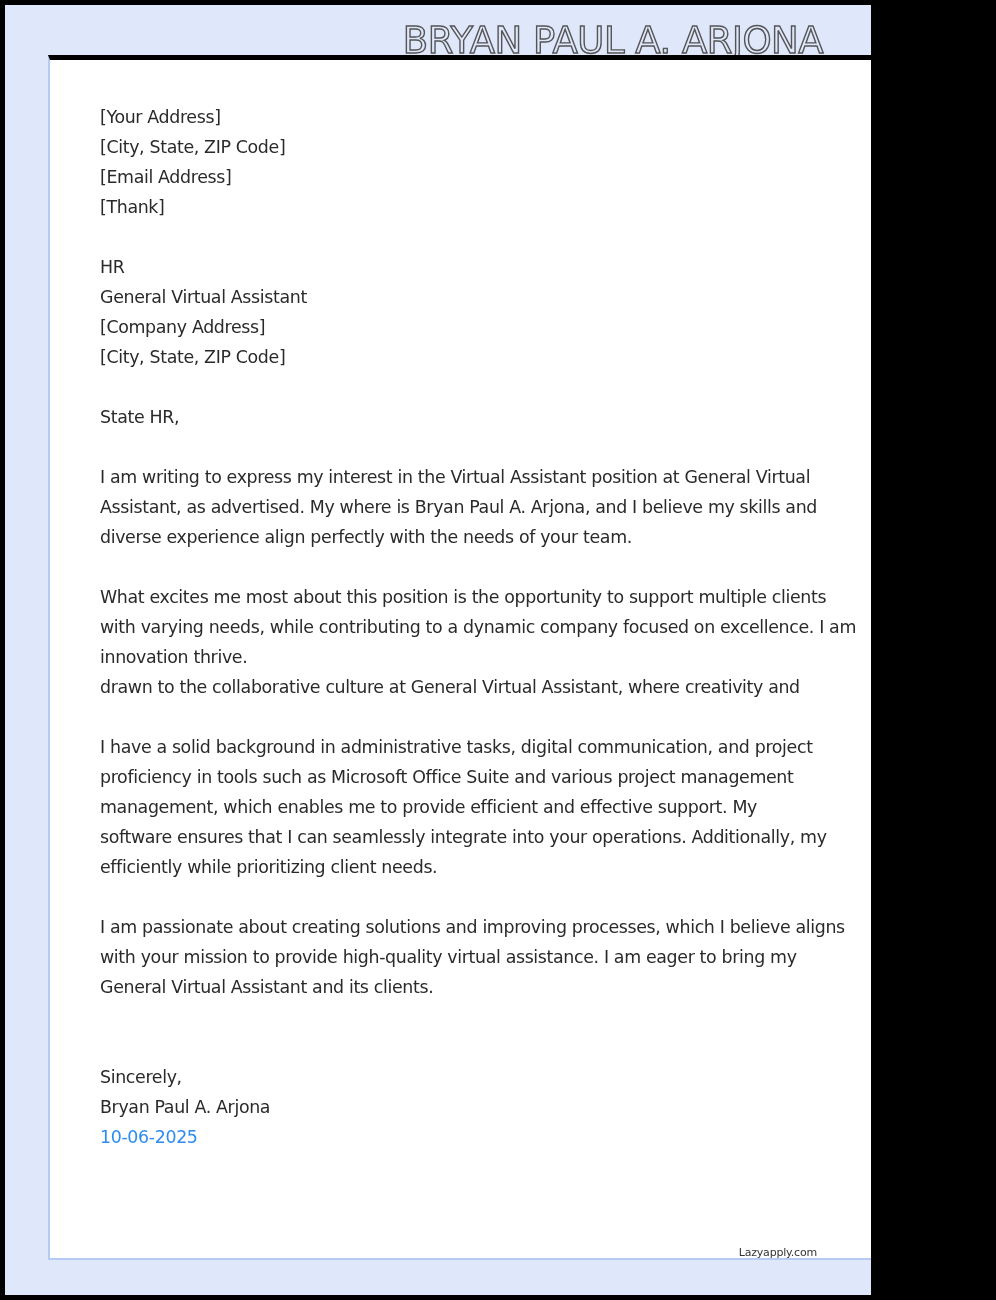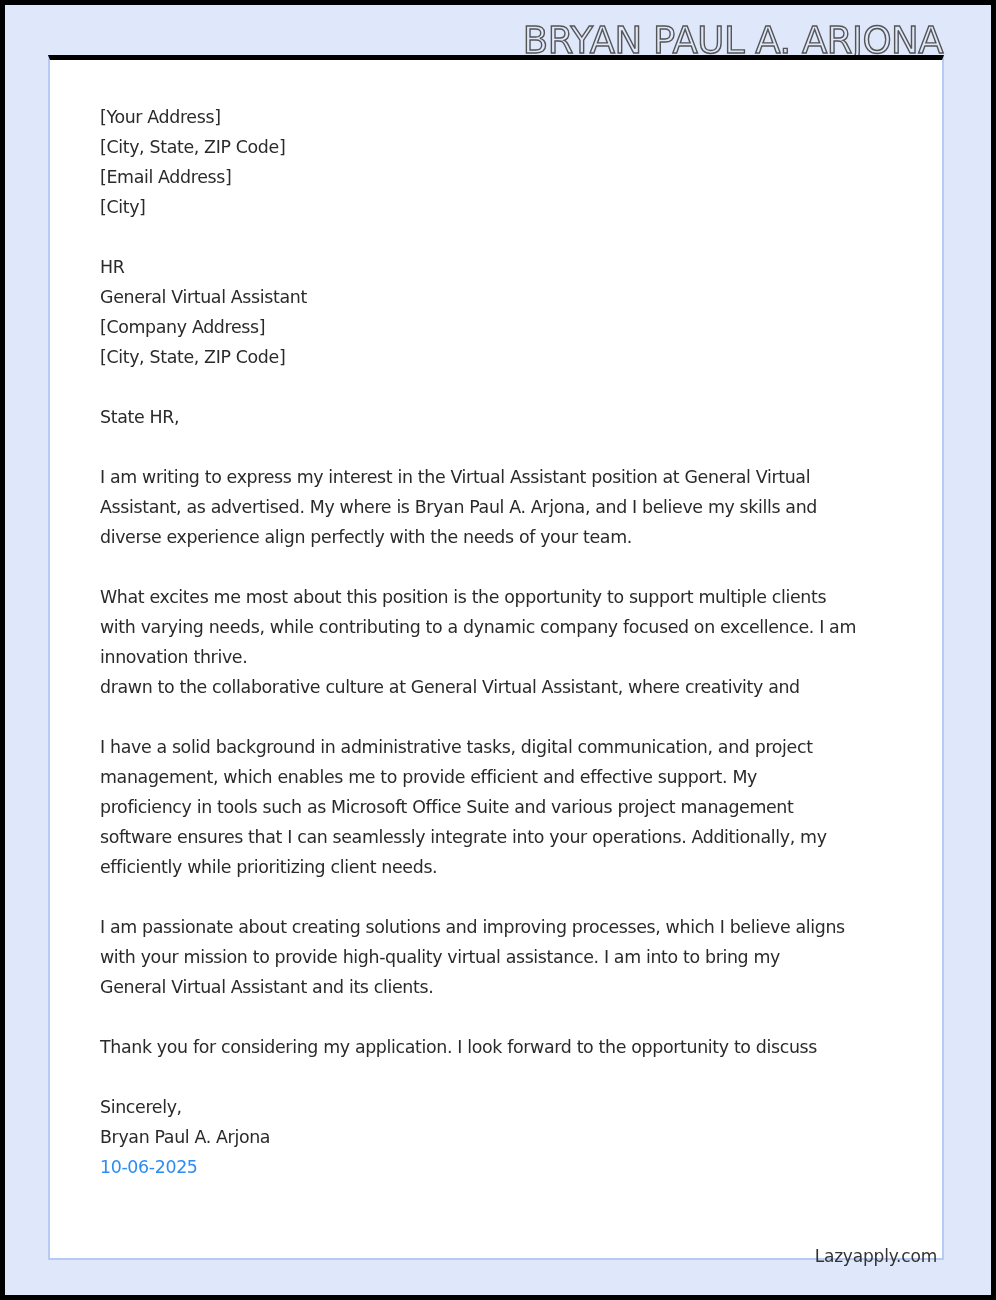--- a/index.html
+++ b/index.html
@@ -2,21 +2,21 @@
 <html><head>
 <meta charset="utf-8">
 <style>
   html, body { margin: 0; padding: 0; }
   body {
     width: 996px; height: 1300px; overflow: hidden;
     background: #000;
     font-family: "DejaVu Sans", sans-serif;
   }
   .frame {
-    position: absolute; left: 5px; top: 5px; width: 986px; height: 1290px;
+    position: absolute; left: 5px; top: 5px; width: 866px; height: 1290px;
     background: #dfe7fb; overflow: hidden;
   }
   .title {
     position: absolute; right: 48px; top: 14px;
     font-family: "DejaVu Sans", sans-serif;
     font-size: 37px; letter-spacing: -0.5px;
     color: #dfe7fb;
     -webkit-text-stroke: 1.4px #555;
     white-space: nowrap; line-height: 44px;
   }
@@ -36,37 +36,37 @@
     letter-spacing: -0.35px;
   }
   .line { display: block; white-space: nowrap; }
   .blank { display: block; height: 30px; }
   .date {
     color: #2d8cf0;
   }
   .footer {
     position: absolute; right: 54px; top: 1241px;
     font-family: "DejaVu Sans", sans-serif;
-    font-size: 17px; color: #333; letter-spacing: -0.2px;
+    font-size: 11px; color: #333; letter-spacing: -0.2px;
   }
 </style>
 </head>
 <body>
 
 <div class="frame">
   <div class="title">BRYAN PAUL A. ARJONA</div>
 
   <div class="card"></div>
 
   <div class="content">
     <div>
       <span class="line">[Your Address]</span>
       <span class="line">[City, State, ZIP Code]</span>
       <span class="line">[Email Address]</span>
-      <span class="line">[City]</span>
+      <span class="line">[Thank]</span>
     </div>
     <span class="blank"></span>
     <div>
       <span class="line">HR</span>
       <span class="line">General Virtual Assistant</span>
       <span class="line">[Company Address]</span>
       <span class="line">[City, State, ZIP Code]</span>
     </div>
     <span class="blank"></span>
     <span class="line">State HR,</span>
@@ -82,36 +82,35 @@
     <div>
       <span class="line">What excites me most about this position is the opportunity to support multiple clients</span>
       <span class="line">with varying needs, while contributing to a dynamic company focused on excellence. I am</span>
       <span class="line">innovation thrive.</span>
       <span class="line">drawn to the collaborative culture at General Virtual Assistant, where creativity and</span>
     </div>
     <span class="blank"></span>
 
     <div>
       <span class="line">I have a solid background in administrative tasks, digital communication, and project</span>
+      <span class="line">proficiency in tools such as Microsoft Office Suite and various project management</span>
       <span class="line">management, which enables me to provide efficient and effective support. My</span>
-      <span class="line">proficiency in tools such as Microsoft Office Suite and various project management</span>
       <span class="line">software ensures that I can seamlessly integrate into your operations. Additionally, my</span>
       <span class="line">efficiently while prioritizing client needs.</span>
     </div>
     <span class="blank"></span>
 
     <div>
       <span class="line">I am passionate about creating solutions and improving processes, which I believe aligns</span>
-      <span class="line">with your mission to provide high-quality virtual assistance. I am into to bring my</span>
+      <span class="line">with your mission to provide high-quality virtual assistance. I am eager to bring my</span>
       <span class="line">General Virtual Assistant and its clients.</span>
     </div>
     <span class="blank"></span>
 
     <div>
-      <span class="line">Thank you for considering my application. I look forward to the opportunity to discuss</span>
     </div>
     <span class="blank"></span>
 
     <span class="line">Sincerely,</span>
     <span class="line">Bryan Paul A. Arjona</span>
     <span class="line date">10-06-2025</span>
   </div>
 
   <div class="footer">Lazyapply.com</div>
 </div>

